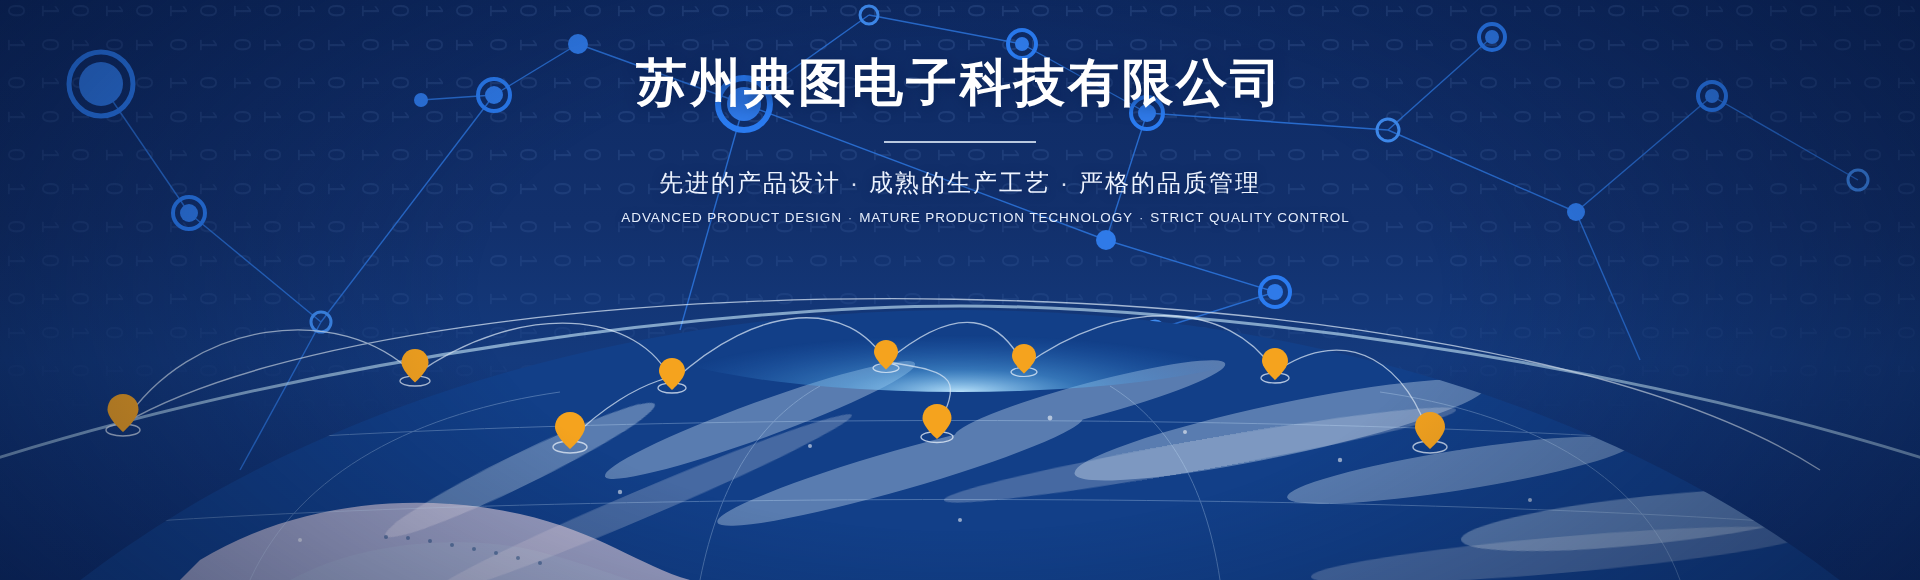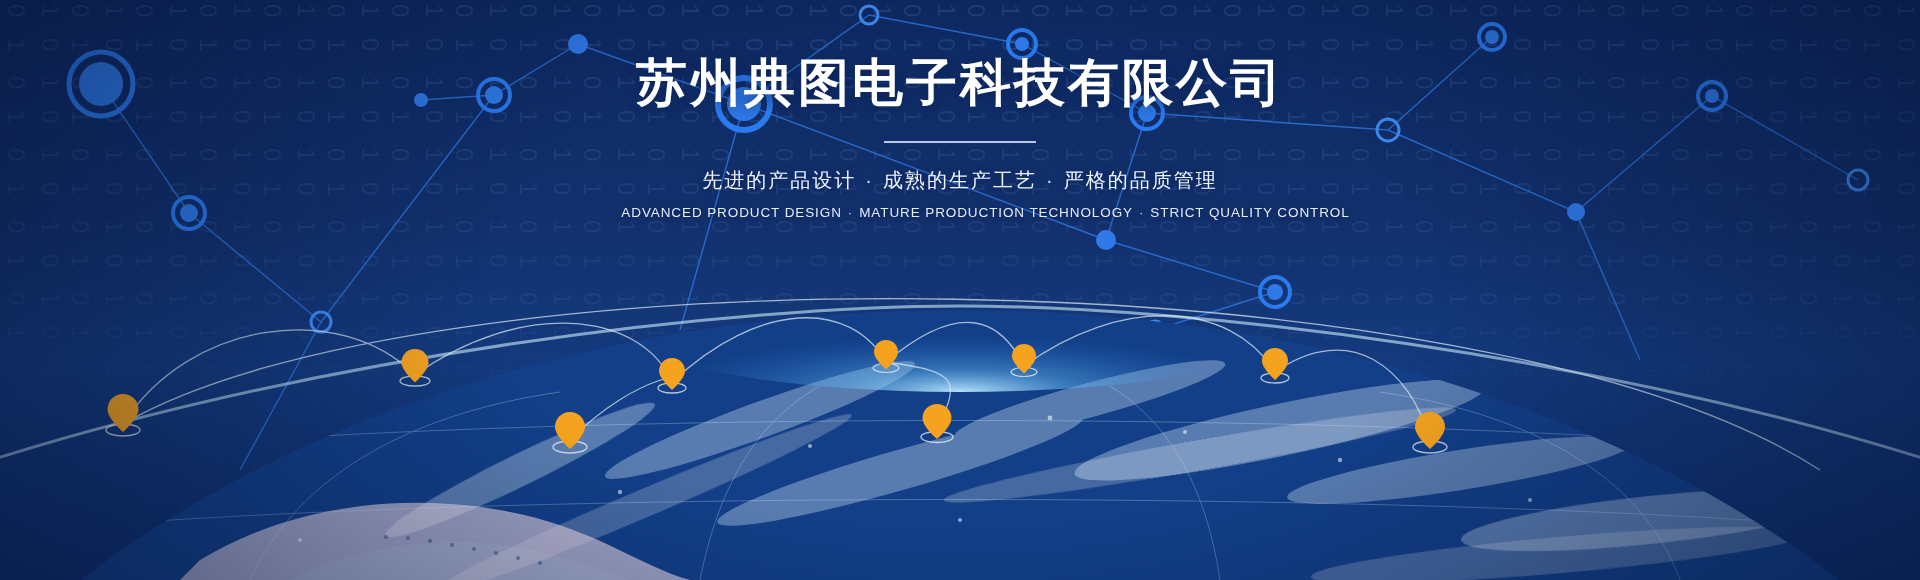--- a/index.html
+++ b/index.html
@@ -36,21 +36,21 @@
     white-space:nowrap;
   }
   .divider{
     width:152px;height:2px;
     margin:30px auto 0 auto;
     background:#d8e4f5;
     opacity:.85;
   }
   .sub-cn{
     margin:24px 0 0 0;
-    font-size:20px;
+    font-size:24px;
     color:#eef4ff;
     letter-spacing:2px;
     font-weight:normal;
     white-space:nowrap;
     text-shadow:0 1px 8px rgba(8,30,80,.6);
   }
   .sub-en{
     margin:11px 0 0 15px;
     font-size:13.5px;
     color:#e4edfb;

